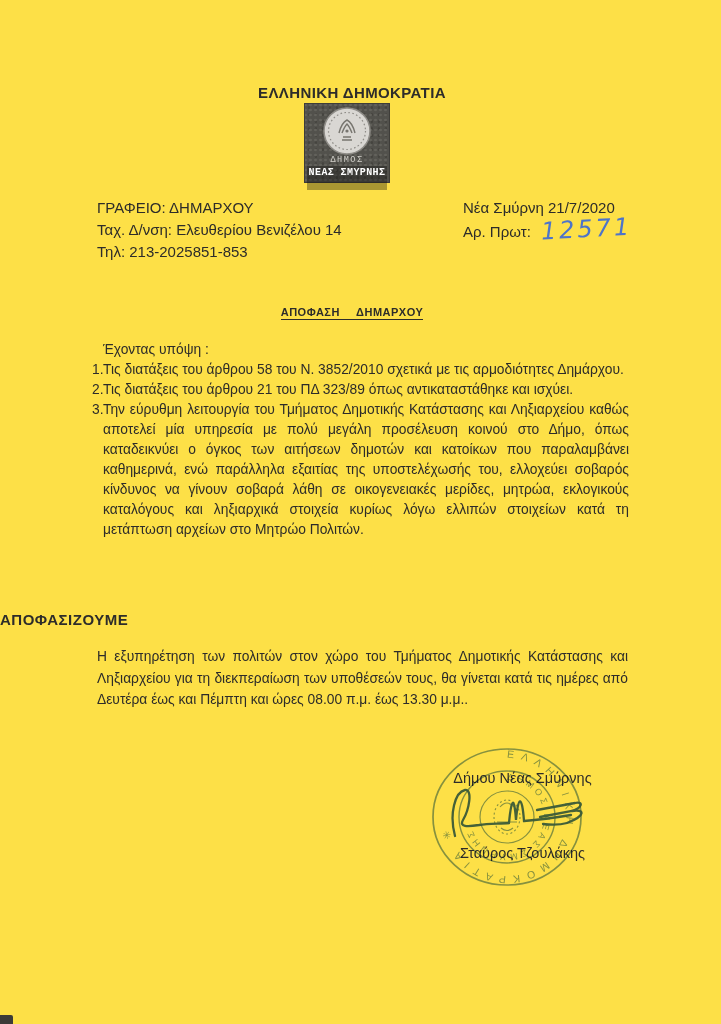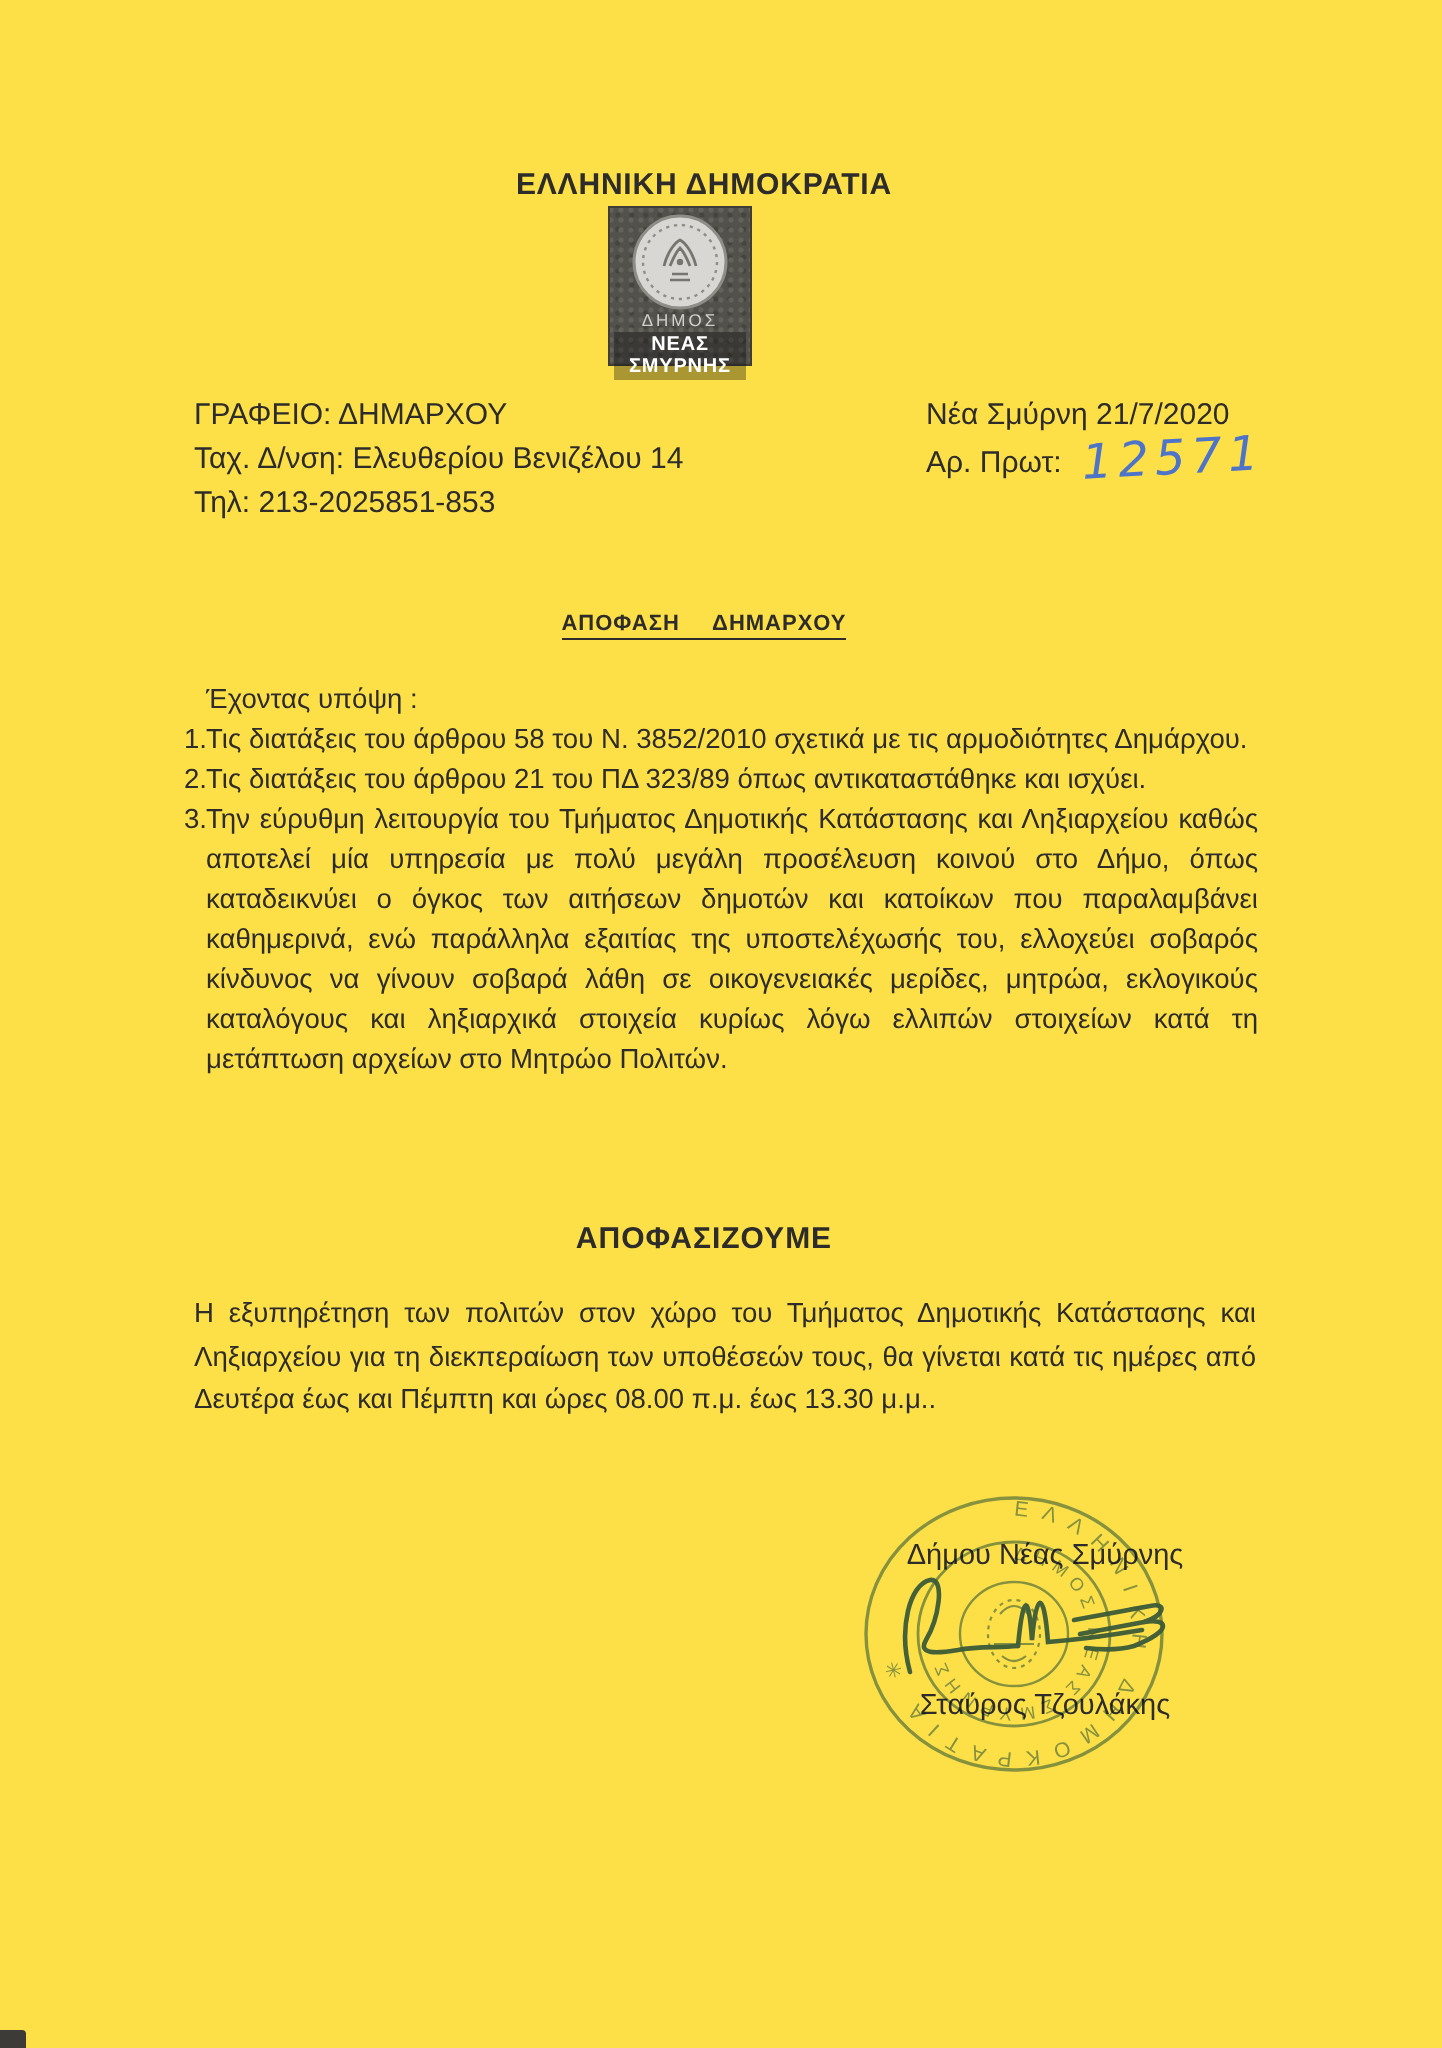--- a/index.html
+++ b/index.html
@@ -12,36 +12,37 @@
     font-family:"Liberation Sans", sans-serif;
     color:#2d2c2a;
     overflow:hidden;
   }
   
   .republic-title{
     position:absolute;top:84px;left:0;width:704px;
     text-align:center;font-weight:bold;font-size:15px;letter-spacing:.4px;
   }
   .logo-square{
-    position:absolute;left:304px;top:103px;width:72px;height:80px;
+    position:absolute;left:304px;top:103px;width:86px;height:80px;
     background-color:#52514c;
     background-image:radial-gradient(circle at 30% 40%, #63625c 1px, rgba(0,0,0,0) 1.6px),
                      radial-gradient(circle at 70% 65%, #45443f 1px, rgba(0,0,0,0) 1.6px);
     background-size:5px 5px,7px 7px;
     box-shadow:inset 0 0 0 1px #3e3d39;
+    font-family:Liberation Mono, monospace;
   }
   .logo-coin{position:absolute;left:50%;top:3px;transform:translateX(-50%);}
   .logo-dimos{
     position:absolute;left:0;right:0;top:52px;text-align:center;
     font-size:8.5px;color:#d2d0ca;letter-spacing:1.5px;
   }
   .logo-neas{
     position:absolute;left:3px;right:3px;top:63px;text-align:center;
     font-size:10px;font-weight:bold;color:#ffffff;letter-spacing:.4px;
-    background:rgba(15,15,12,.35);padding:1px 0 1px 0;
+    background:rgba(15,15,12,.35);padding:1px 0 12px 0;
   }
   .office-block{position:absolute;left:97px;top:197px;font-size:15px;line-height:22px;}
   .date-block{position:absolute;left:463px;top:197px;font-size:15px;line-height:22px;}
   .protocol-row{display:flex;align-items:flex-end;}
   .protocol-number{
     font-family:"DejaVu Sans", sans-serif;
     font-style:italic;font-size:24px;line-height:24px;
     color:#4d74c9;letter-spacing:3px;
     margin-left:10px;transform:rotate(-3deg) translateY(-2px);
   }
@@ -55,21 +56,21 @@
   }
   .considerations{
     position:absolute;left:92px;top:340px;width:537px;
     font-size:13.8px;line-height:20px;
   }
   .preamble{padding-left:11px;}
   .c-list{list-style:none;margin:0;padding:0;}
   .c-item{position:relative;padding-left:11px;text-align:justify;text-align-last:left;}
   .c-item .num{position:absolute;left:0;top:0;}
   .verdict-heading{
-    position:absolute;top:611px;left:0;width:704px;text-align:center;
+    position:absolute;top:611px;left:0;width:704px;
     font-weight:bold;font-size:15px;letter-spacing:.5px;
   }
   .verdict-paragraph{
     position:absolute;left:97px;top:646px;width:531px;
     font-size:13.8px;line-height:21.5px;text-align:justify;text-align-last:left;
   }
   
   .signature-block{
     position:absolute;left:430px;top:769px;width:185px;
     text-align:center;font-size:14.5px;line-height:19px;z-index:1;

